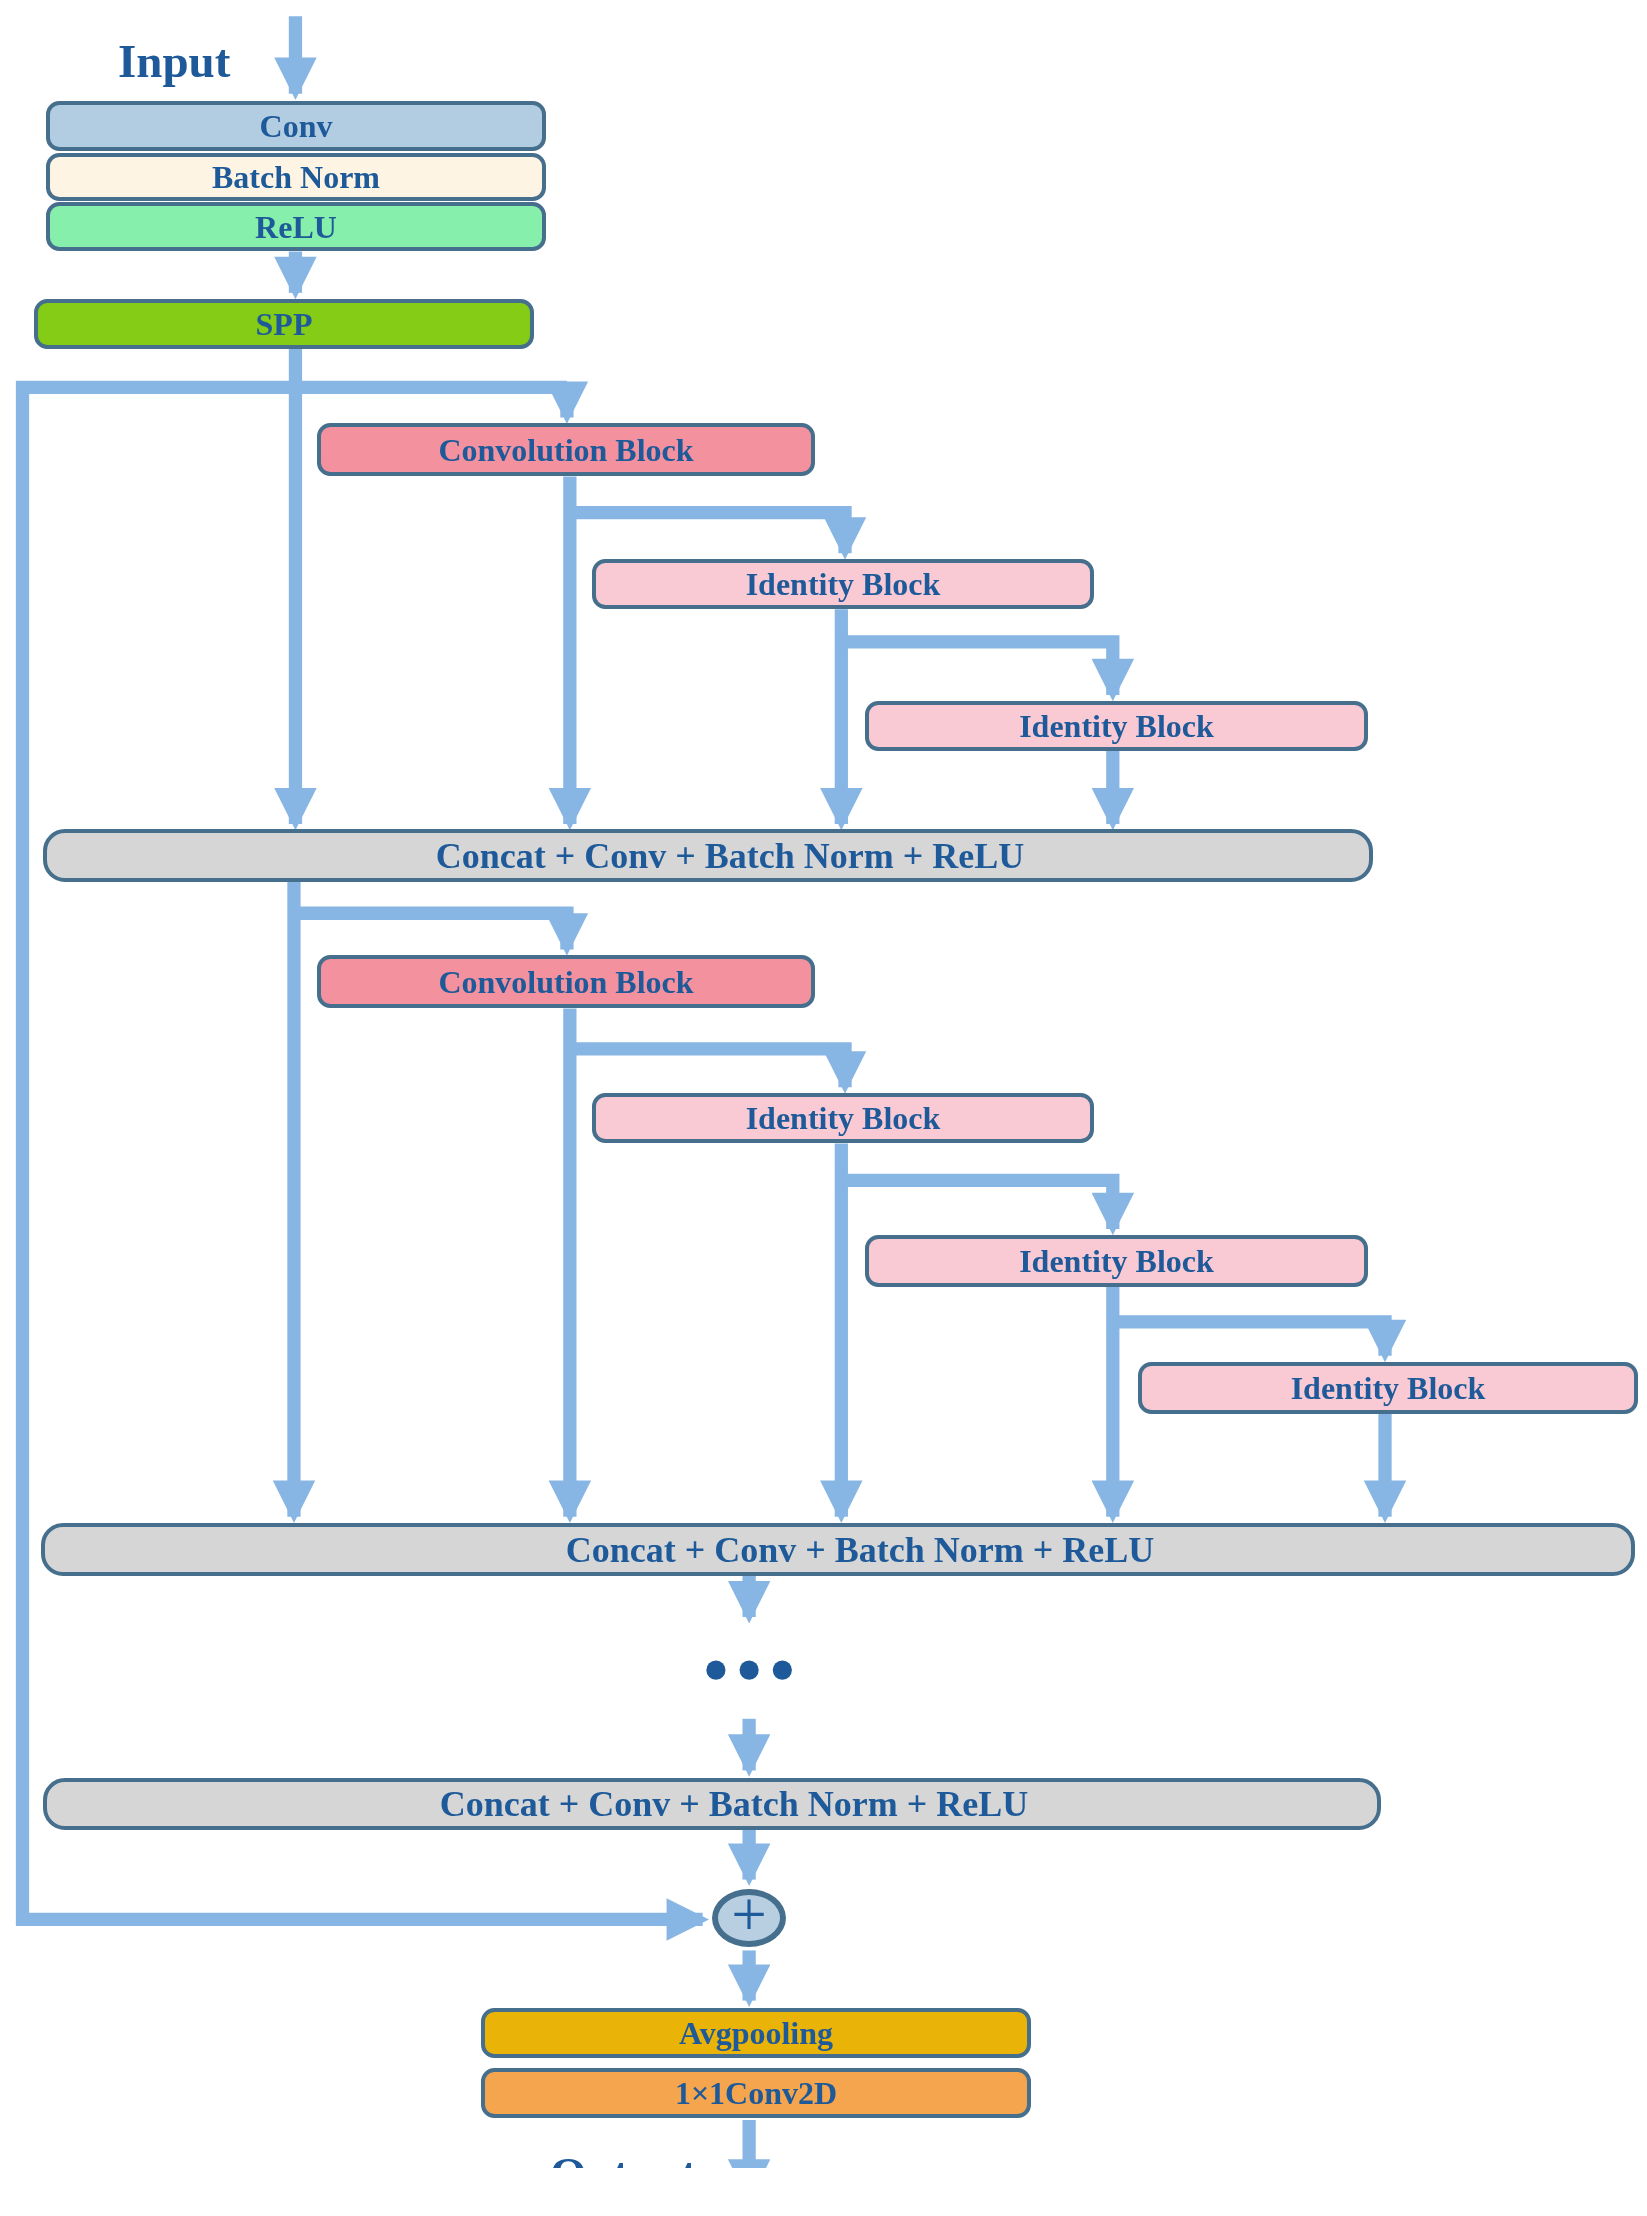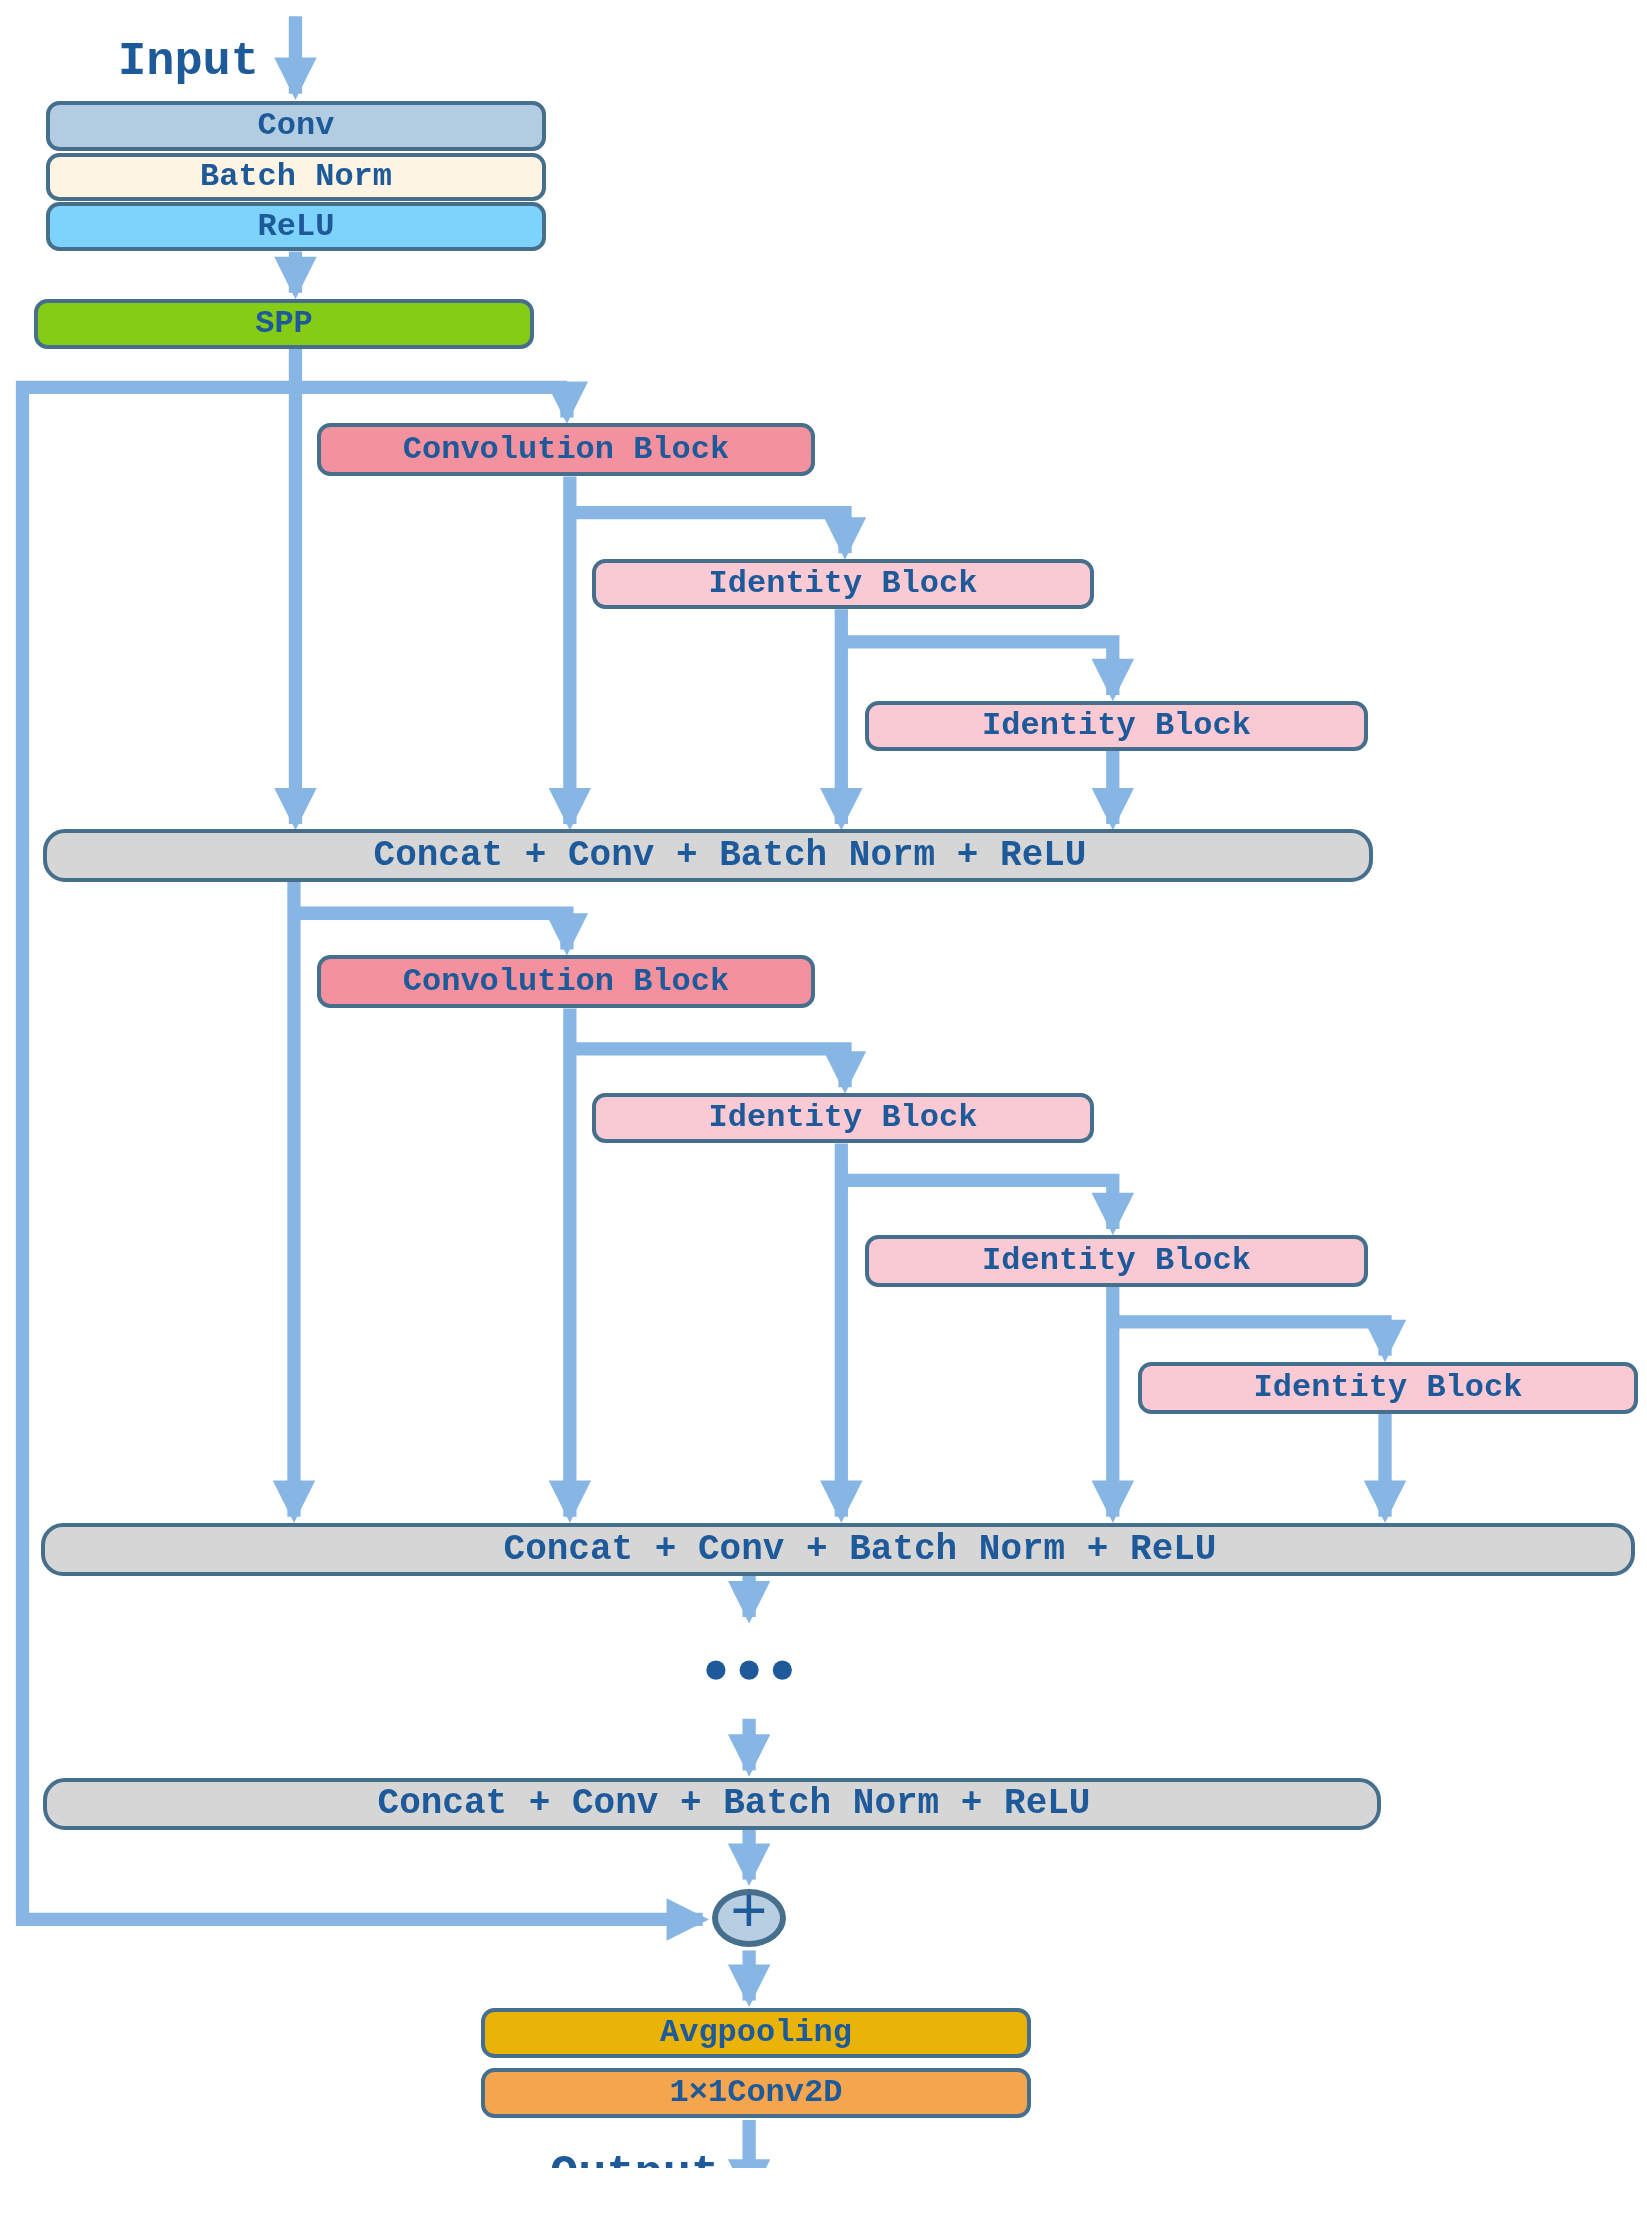--- a/index.html
+++ b/index.html
@@ -1,21 +1,21 @@
 <!DOCTYPE html>
 <html style="--bg: #ffffff; --arrow: #88b6e4; --border: #456f8c; --text: #1e5a99;font-size:11.8px"><head>
 <meta charset="utf-8">
 <style>
   :root{
     --bg:#ffffff; --arrow:#88b6e4; --border:#456f8c; --text:#1e5a99;
   }
   html,body{margin:0;padding:0;background:var(--bg);}
   #canvas{
     position:relative; width:1648px; height:2168px; background:var(--bg);
-    font-family:Liberation Mono, monospace; overflow:hidden;
+    font-family:Liberation Serif, serif; overflow:hidden;
   }
   #edges{position:absolute; left:0; top:0; z-index:0;}
   .node{
     position:absolute; z-index:1; box-sizing:border-box;
     border:4.4px solid var(--border); border-radius:13.3px;
     display:flex; align-items:center; justify-content:center;
     font-weight:700; font-size:32px; color:var(--text);
     white-space:nowrap; line-height:1;
   }
   .node.bar{font-size:36px; border-radius:22px;padding-left:44px;}
@@ -71,21 +71,21 @@
       <circle cx="970" cy="2264" r="13"></circle>
       <circle cx="1015" cy="2264" r="13"></circle>
       <circle cx="1060" cy="2264" r="13"></circle>
     </g>
   </svg>
 
   <div id="input-label" class="float-label">Input</div>
 
   <div class="node" style="left: 46px; top: 101px; width: 500px; height: 50px; background: rgb(178, 205, 225);">Conv</div>
   <div class="node" style="left: 46px; top: 153px; width: 500px; height: 48px; background: rgb(253, 244, 227);">Batch Norm</div>
-  <div class="node" style="left: 46px; top: 202px; width: 500px; height: 49px; background: #7dd3fc;">ReLU</div>
+  <div class="node" style="left: 46px; top: 202px; width: 500px; height: 49px; background: #86efac;">ReLU</div>
   <div class="node" style="left: 34px; top: 299px; width: 500px; height: 50px; background: #84cc16;">SPP</div>
   <div class="node" style="left: 317px; top: 423px; width: 498px; height: 53px; background: rgb(243, 145, 158);">Convolution Block</div>
   <div class="node" style="left: 592px; top: 559px; width: 502px; height: 50px; background: rgb(249, 202, 211);">Identity Block</div>
   <div class="node" style="left: 865px; top: 701px; width: 503px; height: 50px; background: rgb(249, 202, 211);">Identity Block</div>
   <div class="node bar" style="left: 43px; top: 829px; width: 1330px; height: 53px; background: rgb(214, 214, 214);">Concat + Conv + Batch Norm + ReLU</div>
   <div class="node" style="left: 317px; top: 955px; width: 498px; height: 53px; background: rgb(243, 145, 158);">Convolution Block</div>
   <div class="node" style="left: 592px; top: 1093px; width: 502px; height: 50px; background: rgb(249, 202, 211);">Identity Block</div>
   <div class="node" style="left: 865px; top: 1235px; width: 503px; height: 52px; background: rgb(249, 202, 211);">Identity Block</div>
   <div class="node" style="left: 1138px; top: 1362px; width: 500px; height: 52px; background: rgb(249, 202, 211);">Identity Block</div>
   <div class="node bar" style="left: 41px; top: 1523px; width: 1594px; height: 53px; background: rgb(214, 214, 214);">Concat + Conv + Batch Norm + ReLU</div>

